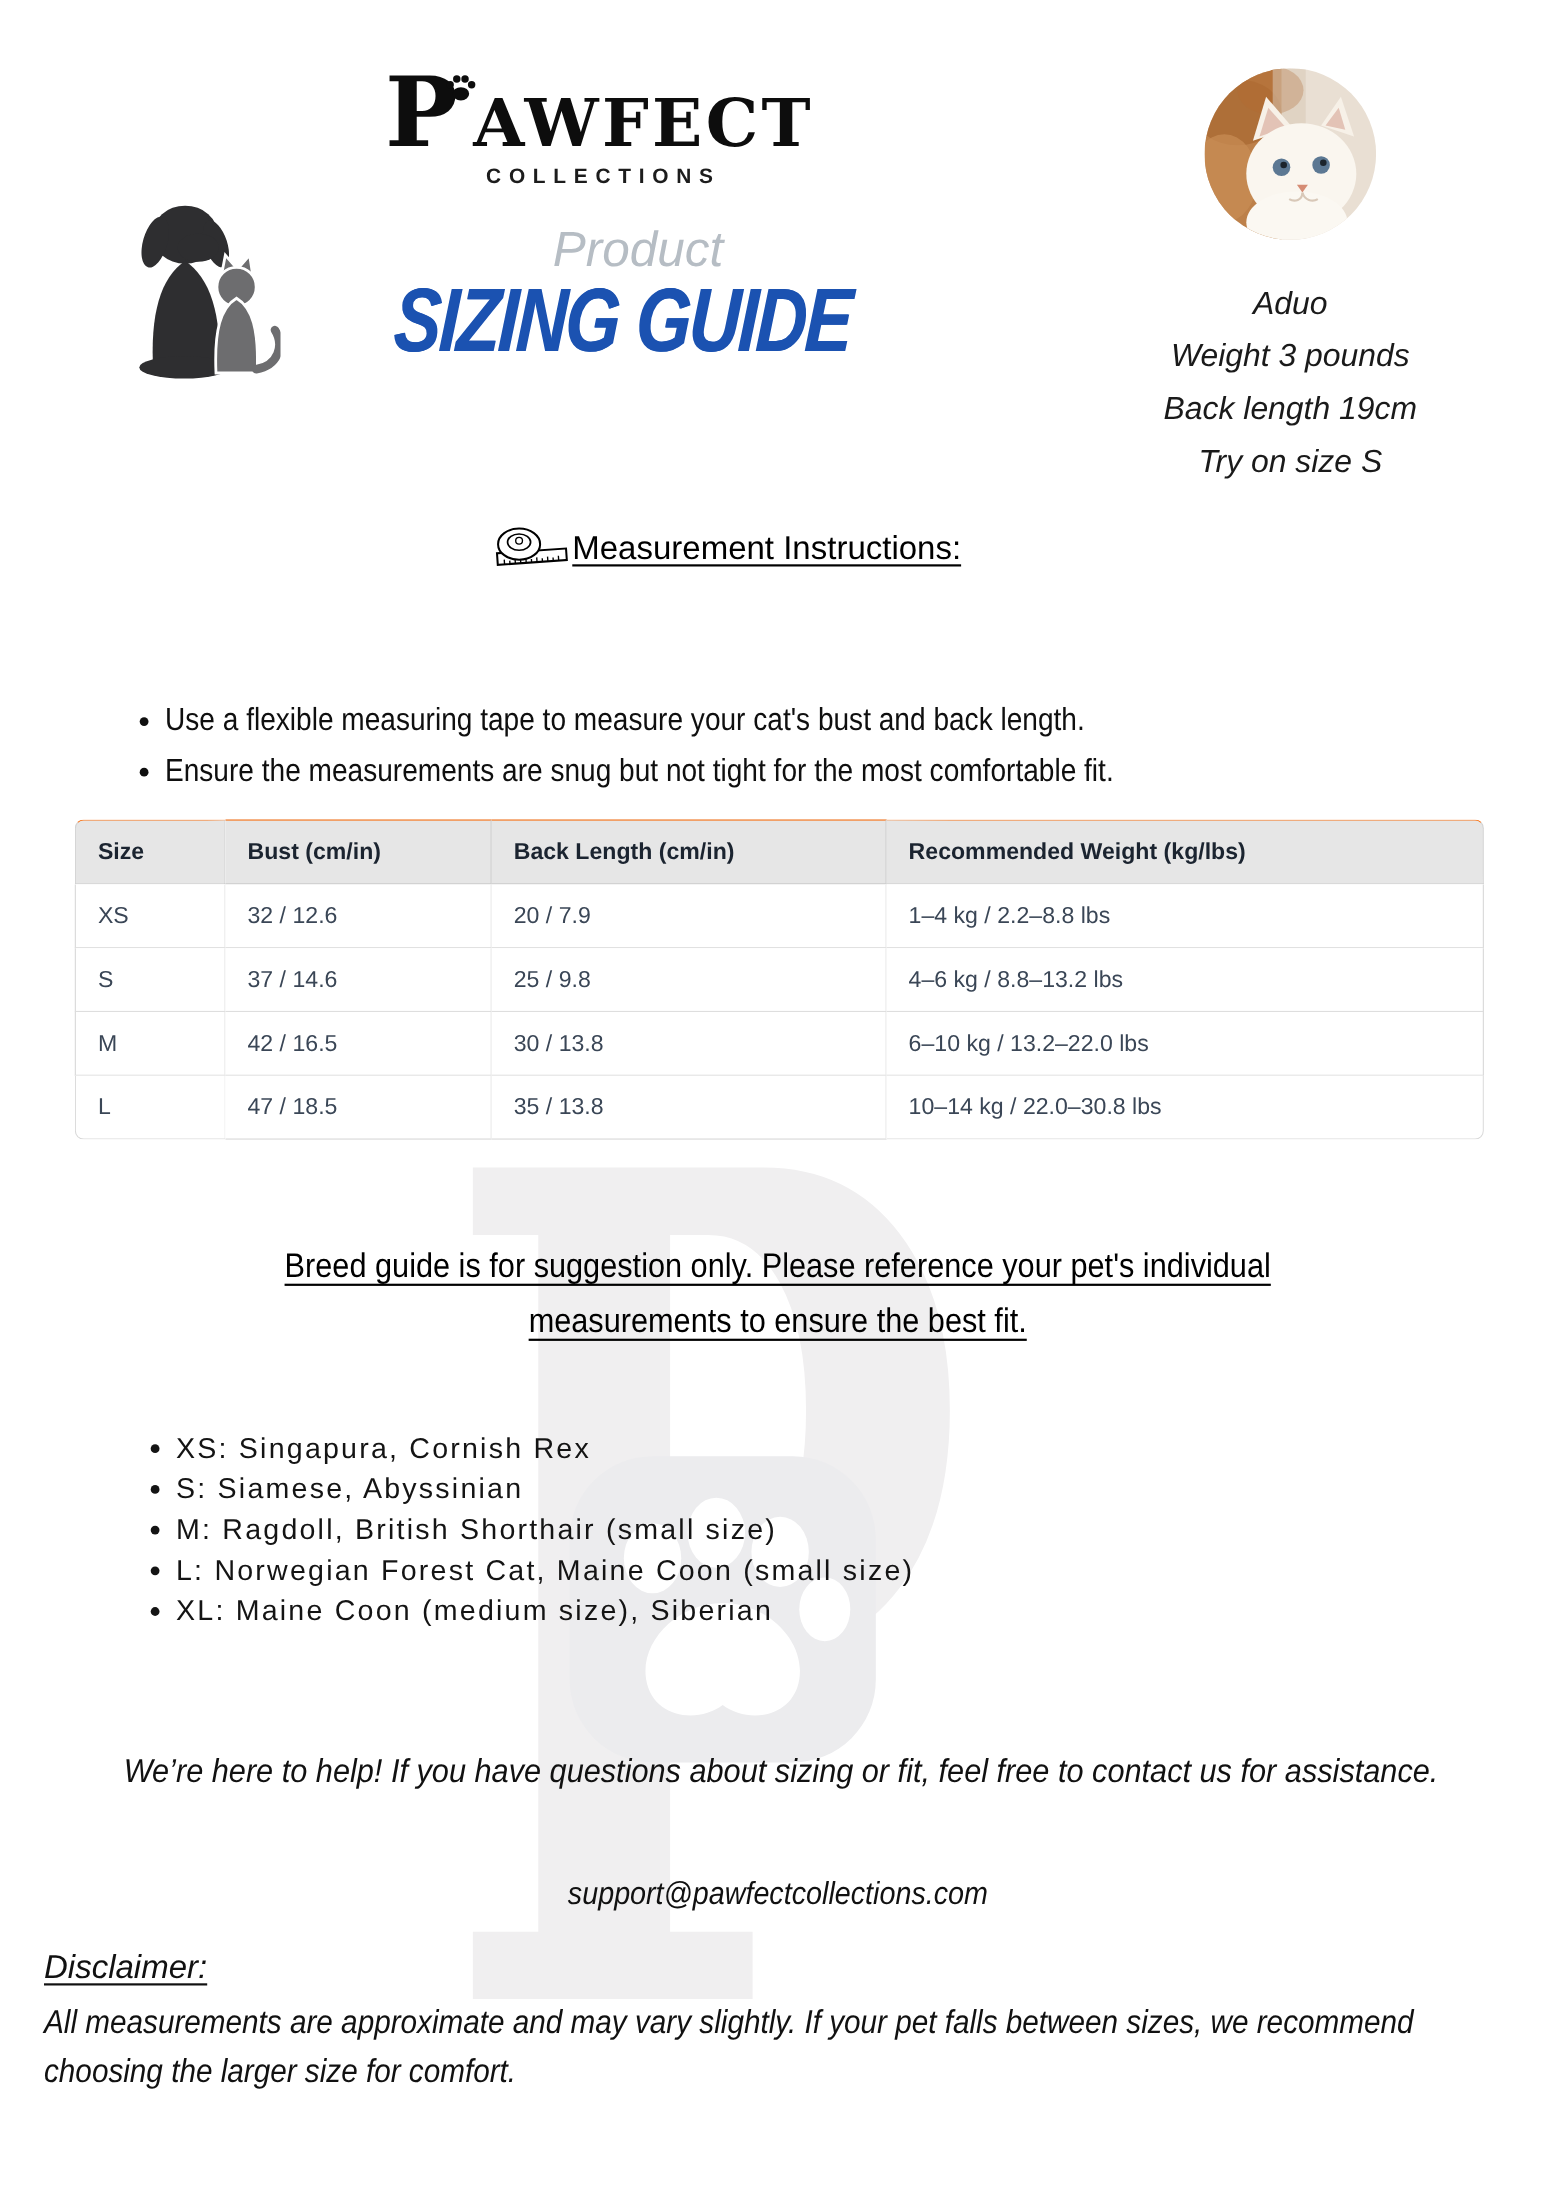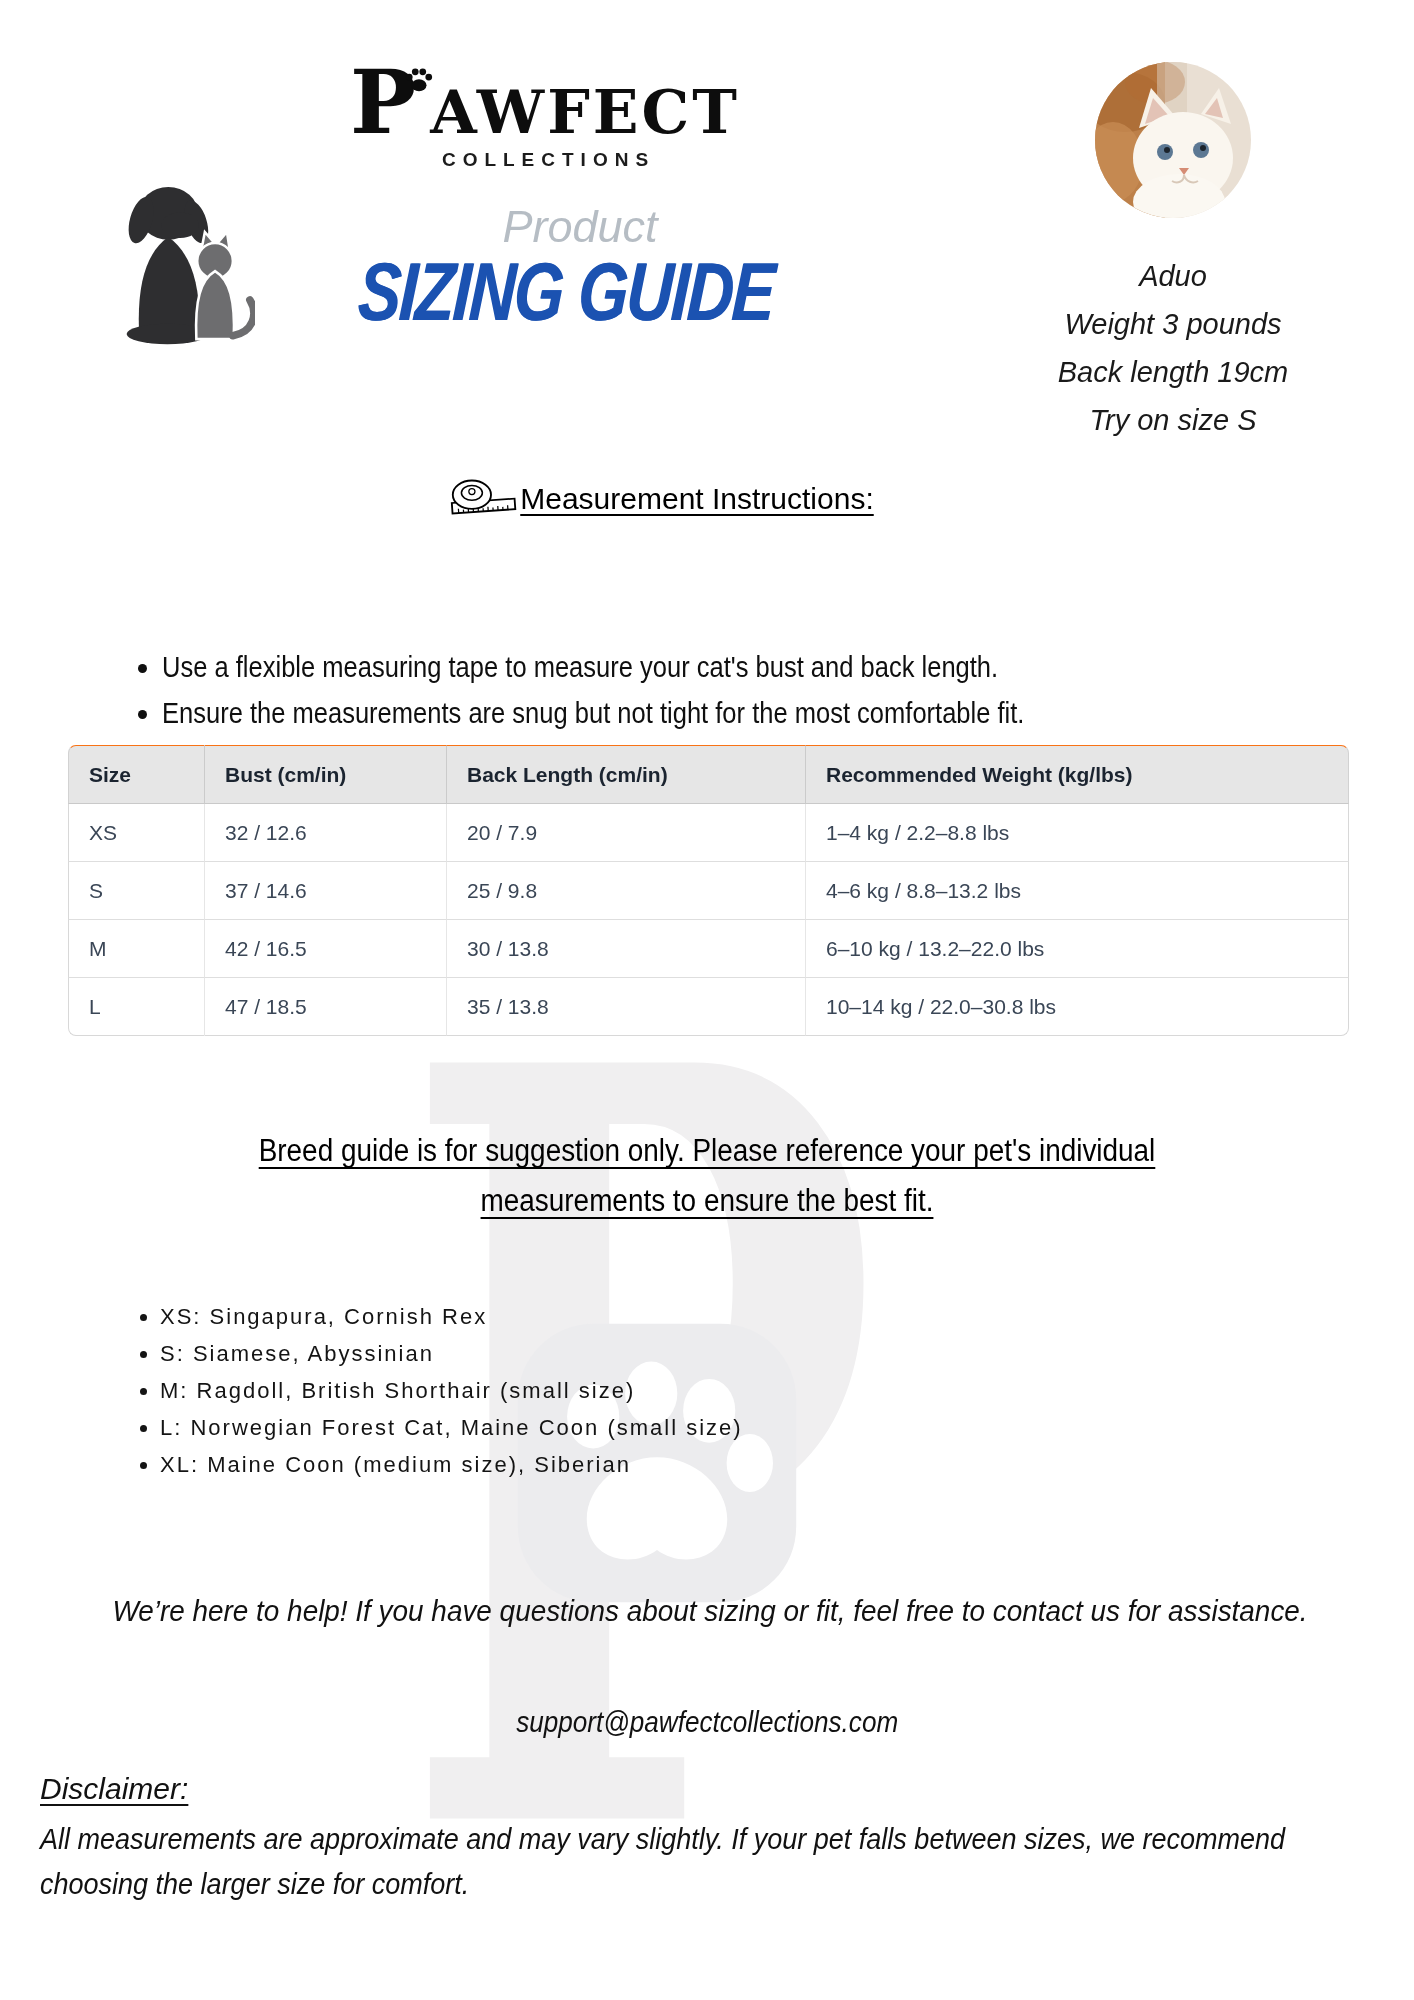--- a/index.html
+++ b/index.html
@@ -29,24 +29,24 @@
   .pet-photo{position:absolute;left:1095px;top:62px;width:156px;height:156px;border-radius:50%;overflow:hidden;}
   .pet-info{position:absolute;left:1023px;top:252px;width:300px;text-align:center;
         font-style:italic;font-size:29px;line-height:48px;color:#1a1a1a;}
   
   .mi-head{position:absolute;left:0;top:474px;width:1320px;display:flex;align-items:center;justify-content:center;}
   .mi-title{font-size:30px;color:#000;text-decoration:underline;text-decoration-thickness:2px;text-underline-offset:5px;}
   
   .cond-l{display:inline-block;transform:scaleX(0.88);transform-origin:0 50%;}
   .cond-c{display:inline-block;transform:scaleX(0.9);transform-origin:50% 50%;}
   
-  .mi-list{position:absolute;left:0;top:638px;margin:12px;padding-left:150px;list-style:disc;}
+  .mi-list{position:absolute;left:0;top:638px;margin:0;padding-left:150px;list-style:disc;}
   .mi-list li{font-size:29px;line-height:34px;margin-bottom:12px;color:#0f0f0f;}
   .breed-list{position:absolute;left:0;top:1302px;margin:0;padding-left:160px;list-style:disc;}
-  .breed-list li{font-size:22px;line-height:29px;margin-bottom:8px;letter-spacing:2px;color:#141414;}
+  .breed-list li{font-size:26px;line-height:29px;margin-bottom:8px;letter-spacing:2px;color:#141414;}
   
   .size-table{position:absolute;left:68px;top:745px;width:1281px;border-collapse:separate;border-spacing:0;
         font-size:21px;}
   .size-table th{background:#e6e6e6;color:#1b2430;font-weight:700;text-align:left;height:57px;padding:0 20px;
         border-right:1px solid #cbcbcb;border-bottom:1px solid #c9c9c9;border-top:1px solid #f97316;}
   .size-table th:first-child{border-left:1px solid #d2d2d2;border-top-left-radius:8px;}
   .size-table th:last-child{border-right:1px solid #d2d2d2;border-top-right-radius:8px;}
   .size-table td{background:#fff;color:#3a4656;height:57px;padding:0 20px;
         border-right:1px solid #e6e6e6;border-bottom:1px solid #dedede;}
   .size-table td:first-child{border-left:1px solid #d8d8d8;}

